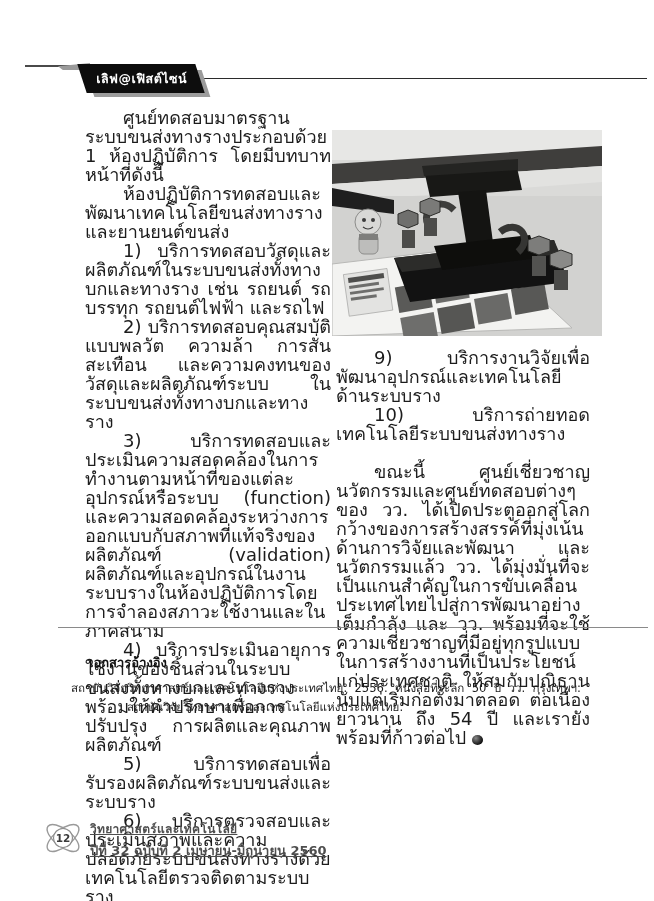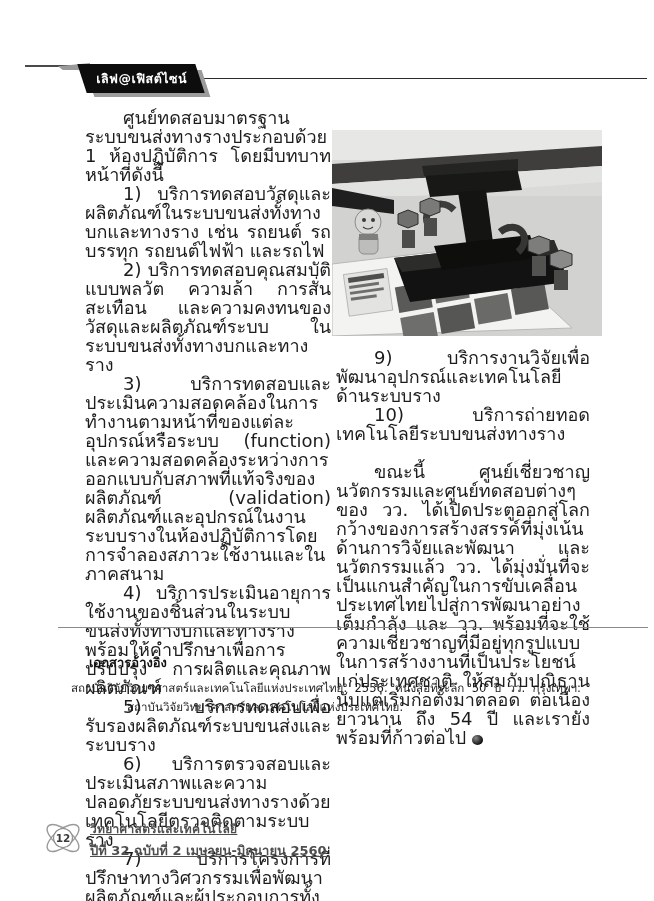--- a/index.html
+++ b/index.html
@@ -119,20 +119,21 @@
         <rect x="200" y="126" width="14" height="20" fill="#525250"></rect>
         <polygon points="207,106 218,110 218,121 207,125 196,121 196,110" fill="#7d7d7b" stroke="#2c2c2a" stroke-width="1"></polygon>
         <rect x="222" y="140" width="14" height="20" fill="#4a4a48"></rect>
         <polygon points="229,120 240,124 240,135 229,139 218,135 218,124" fill="#8a8a88" stroke="#2c2c2a" stroke-width="1"></polygon>
       </g>
     </svg>
   </figure>
 
   <section class="col col-left">
     <p class="para indent">ศูนย์ทดสอบมาตรฐานระบบขนส่งทางรางประกอบด้วย 1 ห้องปฏิบัติการ โดยมีบทบาทหน้าที่ดังนี้</p>
+    <p class="para indent">ห้องปฏิบัติการทดสอบและพัฒนาเทคโนโลยีขนส่งทางรางและยานยนต์ขนส่ง</p>
     <p class="para indent">1) บริการทดสอบวัสดุและผลิตภัณฑ์ในระบบขนส่งทั้งทางบกและทางราง เช่น รถยนต์ รถบรรทุก รถยนต์ไฟฟ้า และรถไฟ</p>
     <p class="para indent">2) บริการทดสอบคุณสมบัติแบบพลวัต ความล้า การสั่นสะเทือน และความคงทนของวัสดุและผลิตภัณฑ์ระบบ ในระบบขนส่งทั้งทางบกและทางราง</p>
     <p class="para indent">3) บริการทดสอบและประเมินความสอดคล้องในการทำงานตามหน้าที่ของแต่ละอุปกรณ์หรือระบบ (function) และความสอดคล้องระหว่างการออกแบบกับสภาพที่แท้จริงของผลิตภัณฑ์ (validation) ผลิตภัณฑ์และอุปกรณ์ในงานระบบรางในห้องปฏิบัติการโดยการจำลองสภาวะใช้งานและในภาคสนาม</p>
     <p class="para indent">4) บริการประเมินอายุการใช้งานของชิ้นส่วนในระบบขนส่งทั้งทางบกและทางราง พร้อมให้คำปรึกษาเพื่อการปรับปรุง การผลิตและคุณภาพผลิตภัณฑ์</p>
     <p class="para indent">5) บริการทดสอบเพื่อรับรองผลิตภัณฑ์ระบบขนส่งและระบบราง</p>
     <p class="para indent">6) บริการตรวจสอบและประเมินสภาพและความปลอดภัยระบบขนส่งทางรางด้วยเทคโนโลยีตรวจติดตามระบบราง</p>
     <p class="para indent">7) บริการโครงการที่ปรึกษาทางวิศวกรรมเพื่อพัฒนาผลิตภัณฑ์และผู้ประกอบการทั้ง SMEs และผู้ประกอบการขนาดกลางและขนาดใหญ่</p>
     <p class="para indent">9) บริการงานวิจัยเพื่อแก้ไขปัญหาต่างๆ ในภาคอุตสาหกรรมการผลิตวัสดุและผลิตภัณฑ์ระบบราง ตลอดจนให้</p>
   </section>
 

